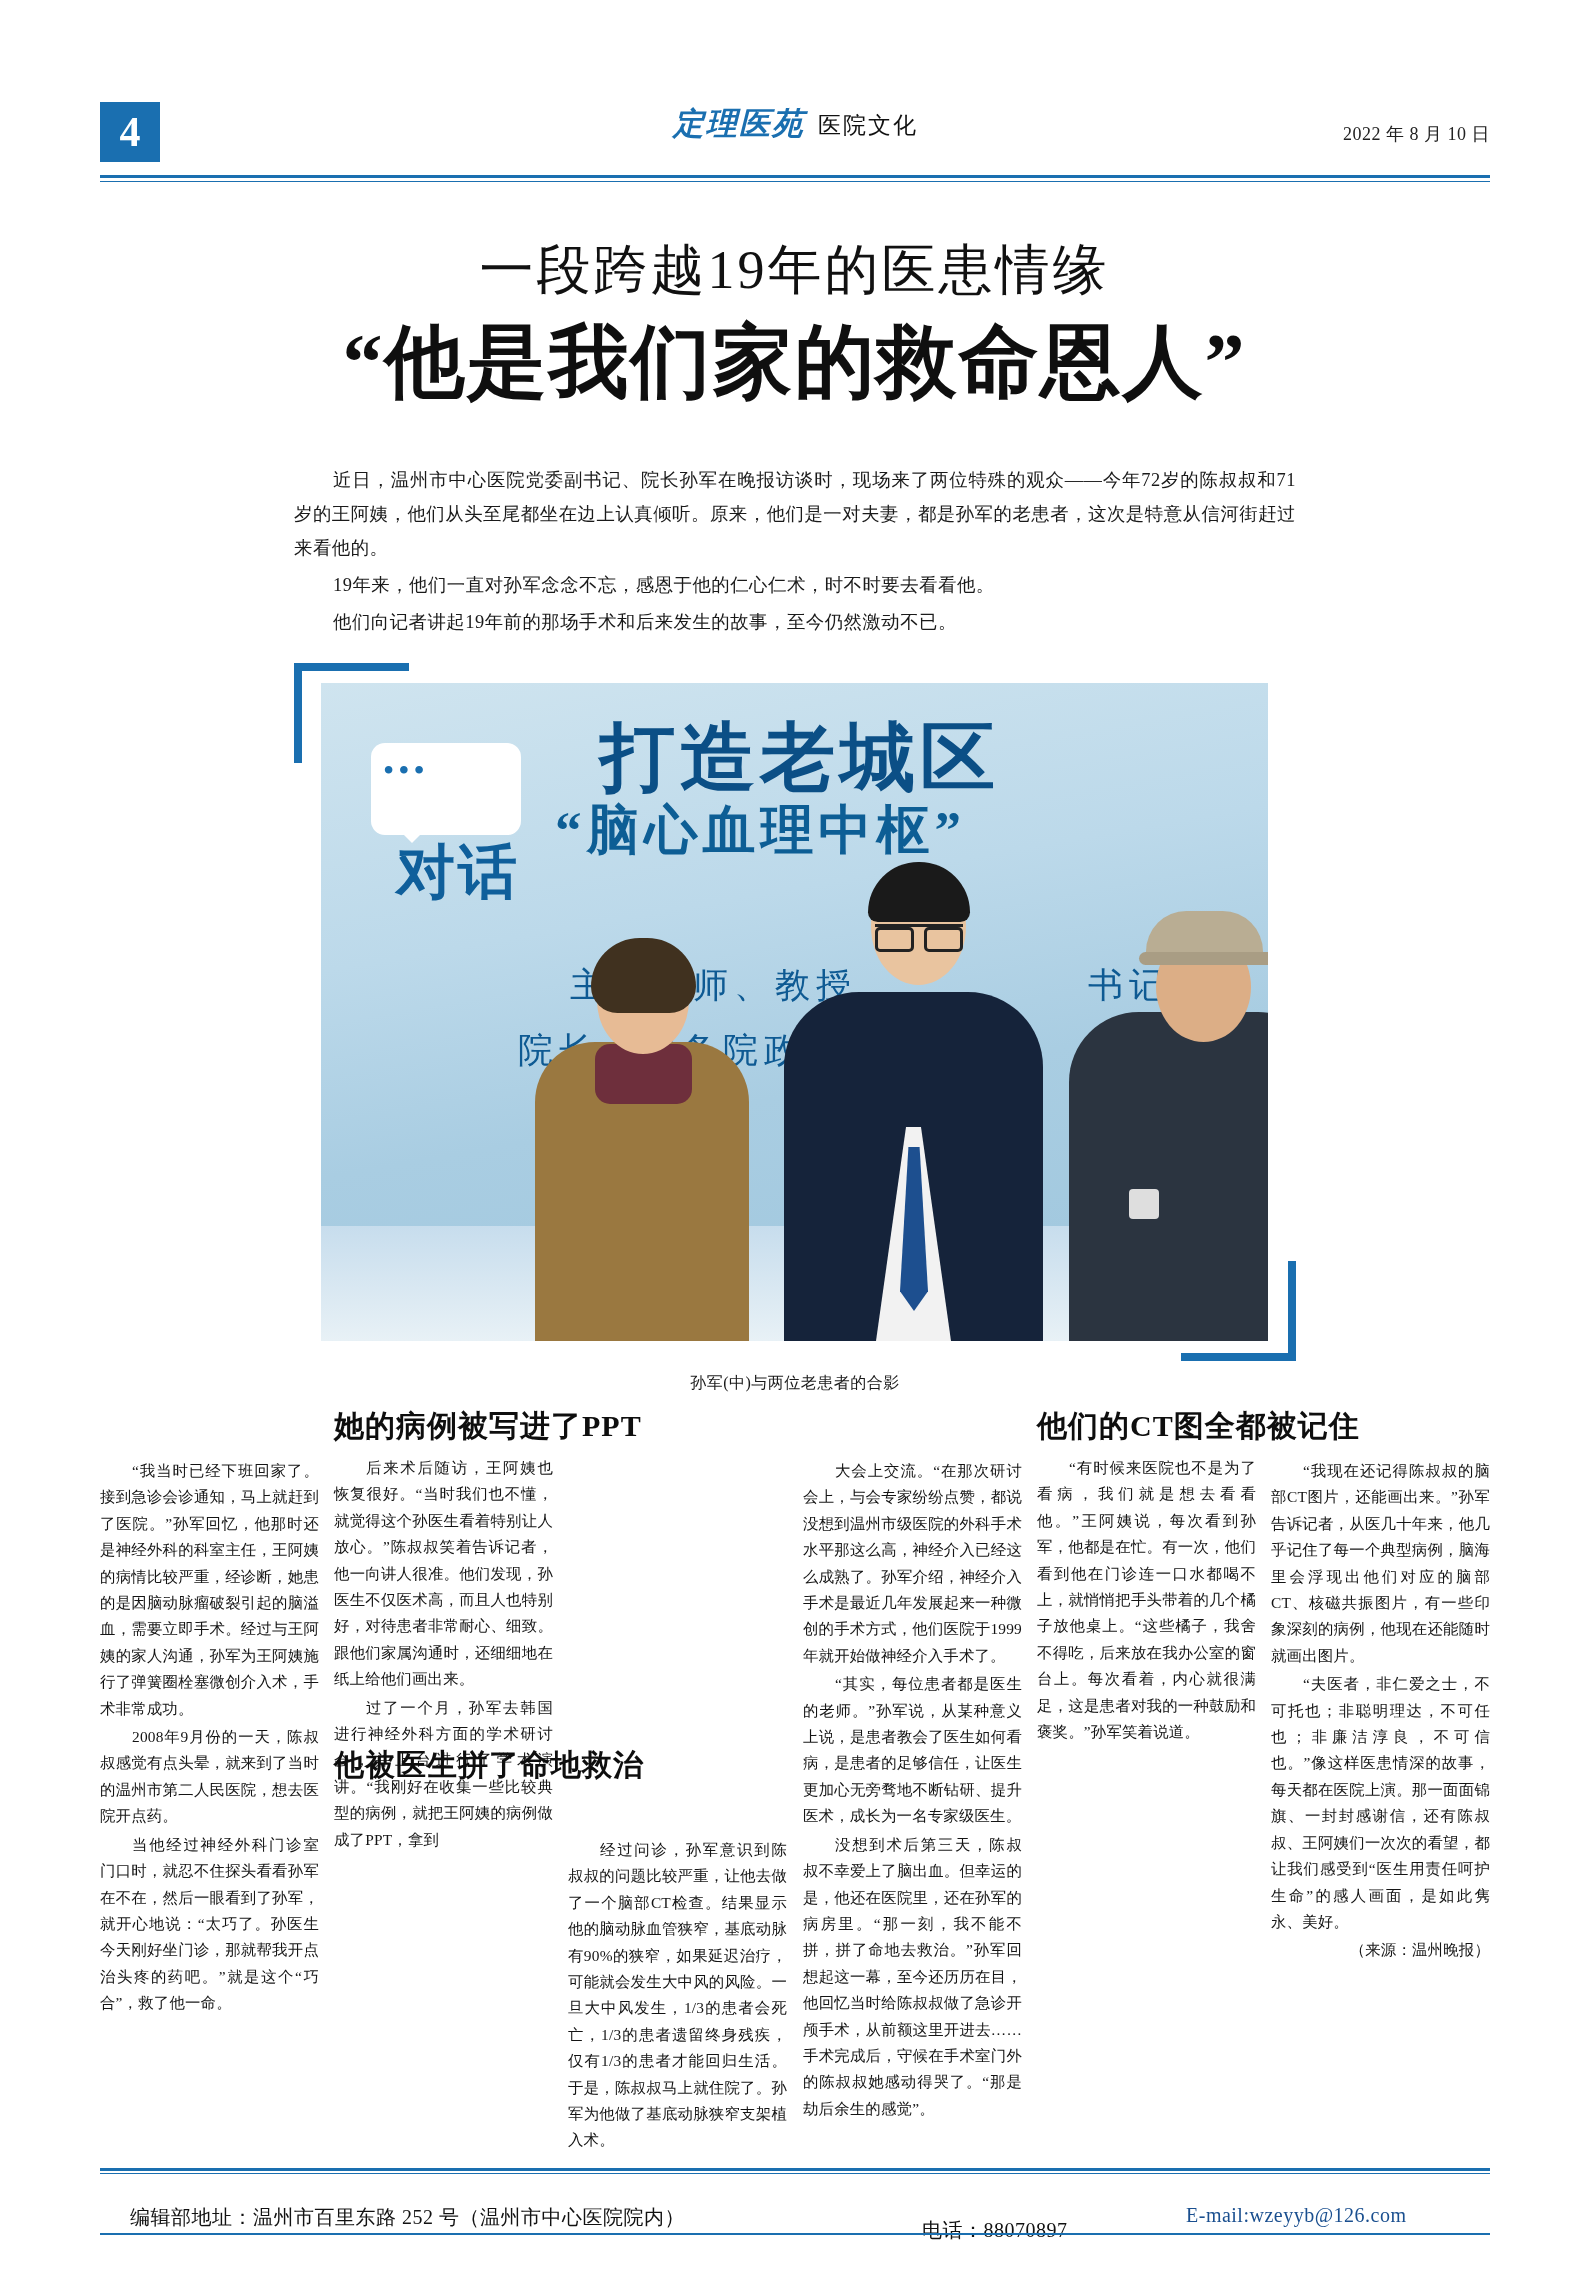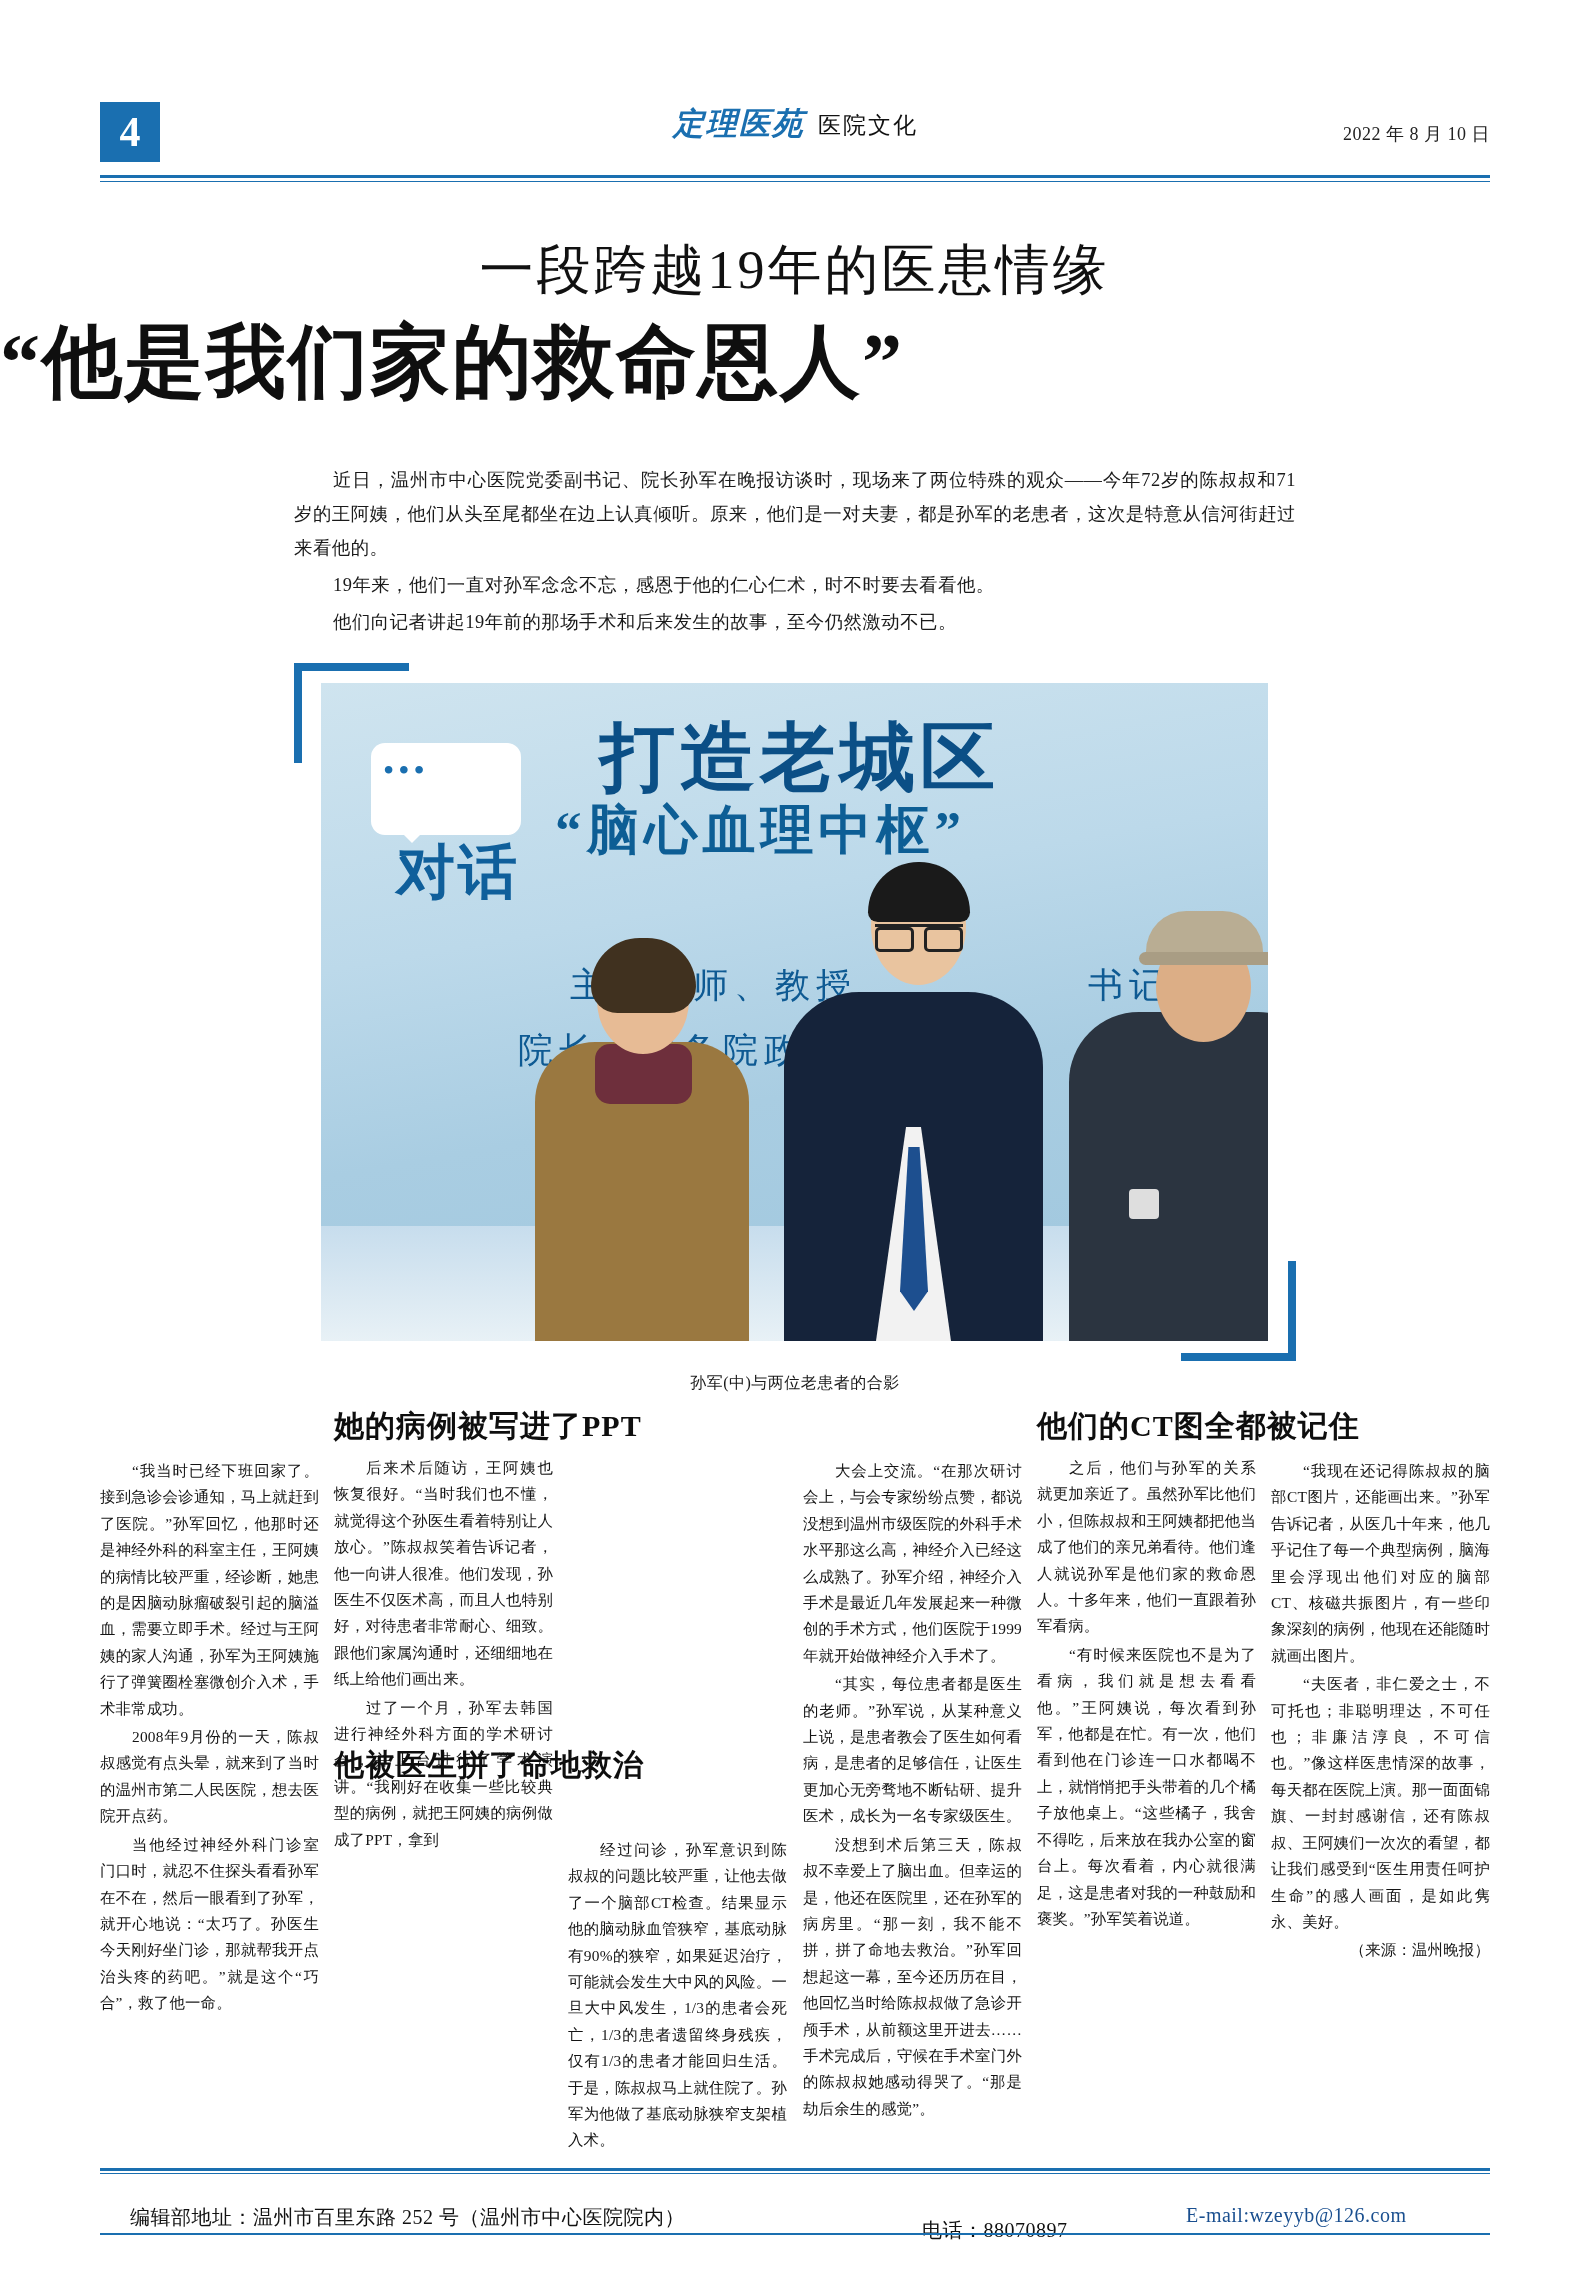--- a/index.html
+++ b/index.html
@@ -92,21 +92,21 @@
     text-align: center;
     font-family: "Liberation Serif", serif;
     font-size: 54px;
     letter-spacing: 3px;
     color: #111;
   }
   .headline-main {
     position: absolute;
     left: 0; top: 309px;
     width: 1589px;
-    text-align: left;
+    text-align: center;
     font-family: "Liberation Serif", serif;
     font-weight: bold;
     font-size: 80px;
     letter-spacing: 2px;
     color: #0f0f0f;
   }
 
   
   .lead {
     position: absolute;
@@ -468,21 +468,20 @@
 
     <div class="col col-4">
       <div class="spacer-head"></div>
       <p>大会上交流。“在那次研讨会上，与会专家纷纷点赞，都说没想到温州市级医院的外科手术水平那这么高，神经介入已经这么成熟了。孙军介绍，神经介入手术是最近几年发展起来一种微创的手术方式，他们医院于1999年就开始做神经介入手术了。</p>
       <p>“其实，每位患者都是医生的老师。”孙军说，从某种意义上说，是患者教会了医生如何看病，是患者的足够信任，让医生更加心无旁骛地不断钻研、提升医术，成长为一名专家级医生。</p>
       <p>没想到术后第三天，陈叔叔不幸爱上了脑出血。但幸运的是，他还在医院里，还在孙军的病房里。“那一刻，我不能不拼，拼了命地去救治。”孙军回想起这一幕，至今还历历在目，他回忆当时给陈叔叔做了急诊开颅手术，从前额这里开进去……手术完成后，守候在手术室门外的陈叔叔她感动得哭了。“那是劫后余生的感觉”。</p>
     </div>
 
     <div class="col col-5">
       <div class="sub-head wide2" style="margin-left:0;">他们的CT图全都被记住</div>
-      <p>之后，他们与孙军的关系就更加亲近了。虽然孙军比他们小，但陈叔叔和王阿姨都把他当成了他们的亲兄弟看待。他们逢人就说孙军是他们家的救命恩人。十多年来，他们一直跟着孙军看病。</p>
       <p>“有时候来医院也不是为了看病，我们就是想去看看他。”王阿姨说，每次看到孙军，他都是在忙。有一次，他们看到他在门诊连一口水都喝不上，就悄悄把手头带着的几个橘子放他桌上。“这些橘子，我舍不得吃，后来放在我办公室的窗台上。每次看着，内心就很满足，这是患者对我的一种鼓励和褒奖。”孙军笑着说道。</p>
     </div>
 
     <div class="col col-6">
       <div class="spacer-head"></div>
       <p>“我现在还记得陈叔叔的脑部CT图片，还能画出来。”孙军告诉记者，从医几十年来，他几乎记住了每一个典型病例，脑海里会浮现出他们对应的脑部CT、核磁共振图片，有一些印象深刻的病例，他现在还能随时就画出图片。</p>
       <p>“夫医者，非仁爱之士，不可托也；非聪明理达，不可任也；非廉洁淳良，不可信也。”像这样医患情深的故事，每天都在医院上演。那一面面锦旗、一封封感谢信，还有陈叔叔、王阿姨们一次次的看望，都让我们感受到“医生用责任呵护生命”的感人画面，是如此隽永、美好。</p>
       <p class="src">（来源：温州晚报）</p>
     </div>
 

